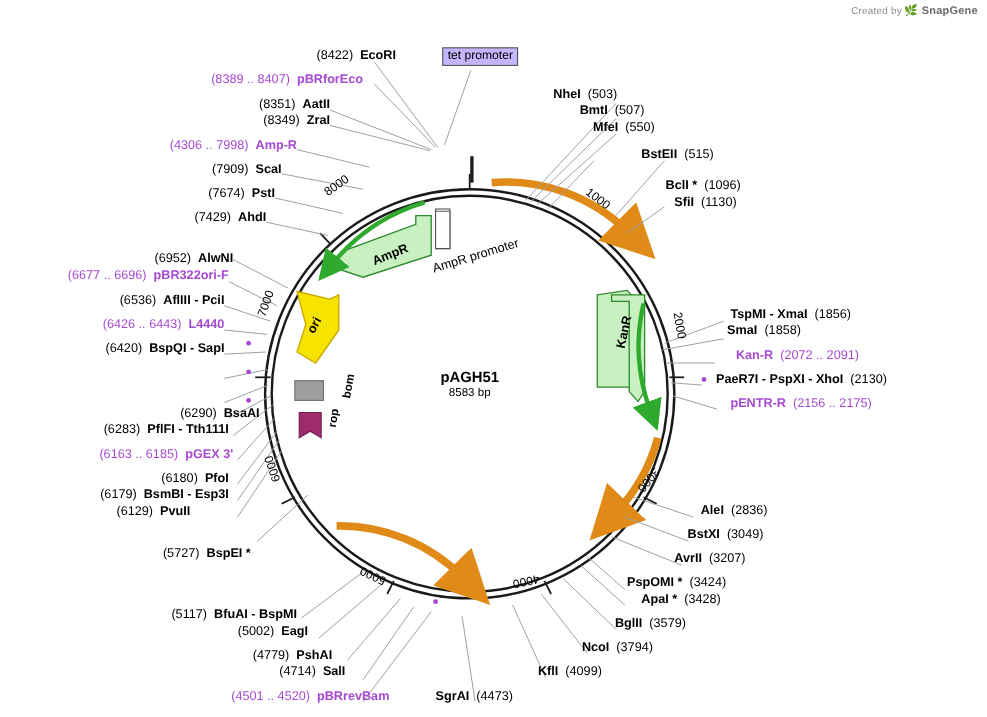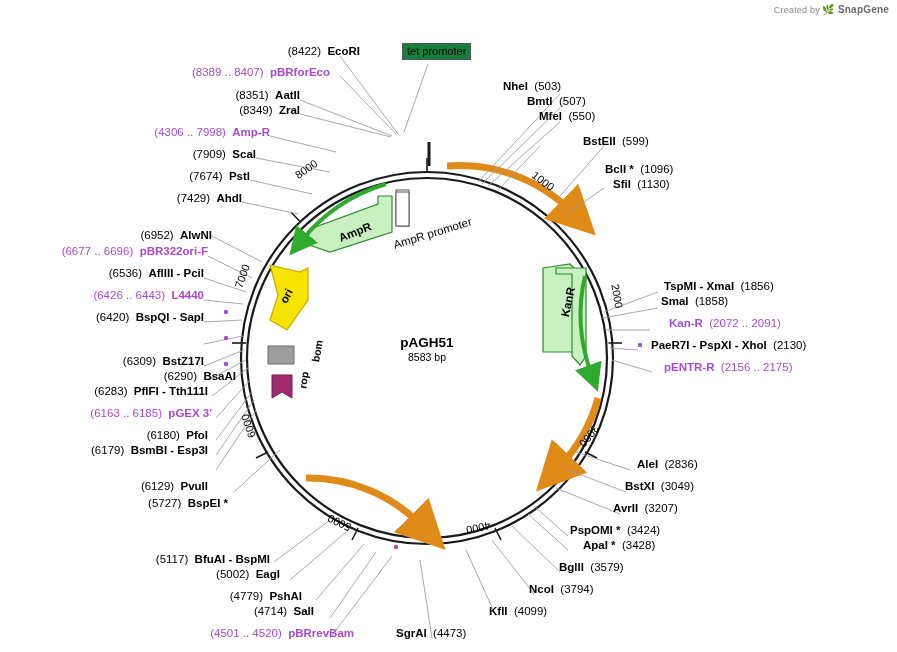--- a/index.html
+++ b/index.html
@@ -64,21 +64,21 @@
   }
   .center-size {
     position: absolute;
     font-size: 10.5px;
     color: #000;
     text-align: center;
   }
   .tetbox {
     position: absolute;
     border: 1px solid #555;
-    background: #15803d;
+    background: #c4b5fd;
     font-size: 11px;
     padding: 1px 4px 2px 4px;
     color: #000;
     white-space: nowrap;
   }
   .tick-num {
     position: absolute;
     font-size: 11px;
     color: #000;
     white-space: nowrap;
@@ -312,39 +312,36 @@
   </div>
   <div class="lbl b right" style="left:0px; top:267px; width:204px;">
     <span class="pos">(6536)</span>&nbsp;&nbsp;<span>AflIII  -  PciI</span>
   </div>
   <div class="lbl b right purple" style="left:0px; top:289px; width:204px;">
     <span class="pos">(6426 .. 6443)</span>&nbsp;&nbsp;<span>L4440</span>
   </div>
   <div class="lbl b right" style="left:0px; top:311px; width:204px;">
     <span class="pos">(6420)</span>&nbsp;&nbsp;<span>BspQI  -  SapI</span>
   </div>
-  <div class="lbl b right" style="left:0px; top:355px; width:204px;">
-    <span class="pos">(6309)</span>&nbsp;&nbsp;<span>BstZ17I</span>
-  </div>
   <div class="lbl b right" style="left:0px; top:370px; width:236px;">
     <span class="pos">(6290)</span>&nbsp;&nbsp;<span>BsaAI</span>
   </div>
   <div class="lbl b right" style="left:0px; top:385px; width:208px;">
     <span class="pos">(6283)</span>&nbsp;&nbsp;<span>PflFI  -  Tth111I</span>
   </div>
   <div class="lbl b right purple" style="left:0px; top:407px; width:212px;">
     <span class="pos">(6163 .. 6185)</span>&nbsp;&nbsp;<span>pGEX 3'</span>
   </div>
   <div class="lbl b right" style="left:0px; top:429px; width:208px;">
     <span class="pos">(6180)</span>&nbsp;&nbsp;<span>PfoI</span>
   </div>
   <div class="lbl b right" style="left:0px; top:444px; width:208px;">
     <span class="pos">(6179)</span>&nbsp;&nbsp;<span>BsmBI  -  Esp3I</span>
   </div>
-  <div class="lbl b right" style="left:0px; top:480px; width:208px;">
+  <div class="lbl b right" style="left:0px; top:459px; width:173px;">
     <span class="pos">(6129)</span>&nbsp;&nbsp;<span>PvuII</span>
   </div>
   <div class="lbl b right" style="left:0px; top:481px; width:228px;margin-top:16px;">
     <span class="pos">(5727)</span>&nbsp;&nbsp;<span>BspEI *</span>
   </div>
 
   <div class="lbl b right" style="left:60px; top:553px; width:210px;">
     <span class="pos">(5117)</span>&nbsp;&nbsp;<span>BfuAI  -  BspMI</span>
   </div>
   <div class="lbl b right" style="left:80px; top:568px; width:200px;">
@@ -391,21 +388,21 @@
   <div class="lbl b" style="left:503px; top:80px;">
     <span>NheI</span>&nbsp;&nbsp;<span class="pos">(503)</span>
   </div>
   <div class="lbl b" style="left:527px; top:95px;">
     <span>BmtI</span>&nbsp;&nbsp;<span class="pos">(507)</span>
   </div>
   <div class="lbl b" style="left:539px; top:110px;">
     <span>MfeI</span>&nbsp;&nbsp;<span class="pos">(550)</span>
   </div>
   <div class="lbl b" style="left:583px; top:135px;">
-    <span>BstEII</span>&nbsp;&nbsp;<span class="pos">(599)</span>
+    <span>BstEII</span>&nbsp;&nbsp;<span class="pos">(515)</span>
   </div>
   <div class="lbl b" style="left:605px; top:163px;">
     <span>BclI *</span>&nbsp;&nbsp;<span class="pos">(1096)</span>
   </div>
   <div class="lbl b" style="left:613px; top:178px;">
     <span>SfiI</span>&nbsp;&nbsp;<span class="pos">(1130)</span>
   </div>
   <div class="lbl b" style="left:664px; top:280px;">
     <span>TspMI  -  XmaI</span>&nbsp;&nbsp;<span class="pos">(1856)</span>
   </div>

